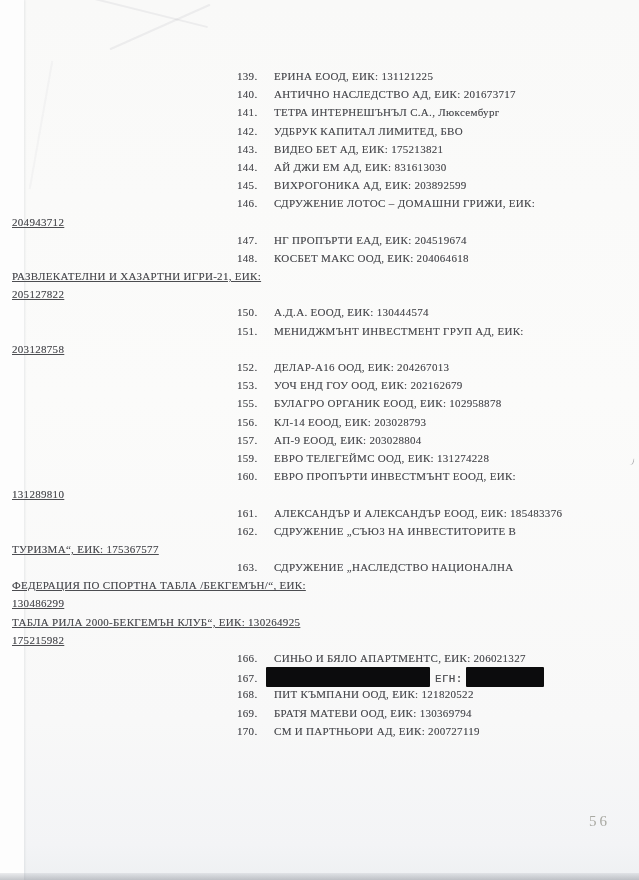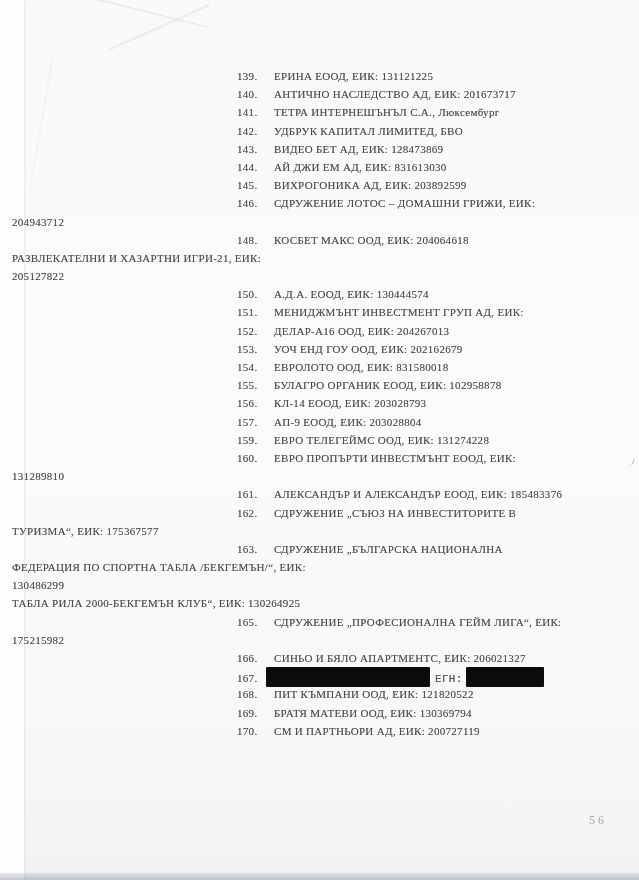--- a/index.html
+++ b/index.html
@@ -30,32 +30,32 @@
   }
   .list{
     position:absolute;left:0;top:55px;width:564px;
     list-style:none;margin:12px;padding:0;
     font-size:11px;line-height:18.2px;letter-spacing:0.3px;
     color:#4c4d51;
     text-shadow:0 0 0.6px rgba(90,90,96,0.55);
   }
   .row{white-space:nowrap;height:18.2px;}
   .row.first{padding-left:225px;}
-  .row.cont{}
+  .row.cont{text-decoration:underline;}
   .num{display:inline-block;width:37px;}
   .bar{
     display:inline-block;height:20px;background:#0c0c0d;
     vertical-align:-5px;border-radius:1px;
   }
   .bar.bar1{width:164px;margin-left:-8px;}
   .bar.bar2{width:78px;margin-left:3px;}
   .redlabel{margin-left:5px;font-family:Liberation Mono, monospace;}
   .page-number{
     position:absolute;left:589px;top:813px;
-    font-size:12px;color:#a9a9a2;letter-spacing:3px;
+    font-size:15px;color:#a9a9a2;letter-spacing:3px;
     font-family:"Liberation Serif",serif;
   }
   
   .speck{
     position:absolute;left:629px;top:458px;width:4px;height:7px;
     border-right:1.5px solid rgba(120,120,126,0.55);
     border-radius:0 0 4px 0;transform:rotate(12deg);
   }
 </style>
 </head>
@@ -65,47 +65,47 @@
   <div class="left-strip"></div>
   <div class="crease c1"></div>
   <div class="crease c2"></div>
   <div class="crease c3"></div>
 
   <div class="list" id="list">
       <div class="row first"><span class="num">139.</span><span class="txt">ЕРИНА ЕООД, ЕИК: 131121225</span></div>
       <div class="row first"><span class="num">140.</span><span class="txt">АНТИЧНО НАСЛЕДСТВО АД, ЕИК: 201673717</span></div>
       <div class="row first"><span class="num">141.</span><span class="txt">ТЕТРА ИНТЕРНЕШЪНЪЛ С.А., Люксембург</span></div>
       <div class="row first"><span class="num">142.</span><span class="txt">УДБРУК КАПИТАЛ ЛИМИТЕД, БВО</span></div>
-      <div class="row first"><span class="num">143.</span><span class="txt">ВИДЕО БЕТ АД, ЕИК: 128473869</span></div>
+      <div class="row first"><span class="num">143.</span><span class="txt">ВИДЕО БЕТ АД, ЕИК: 175213821</span></div>
       <div class="row first"><span class="num">144.</span><span class="txt">АЙ ДЖИ ЕМ АД, ЕИК: 831613030</span></div>
       <div class="row first"><span class="num">145.</span><span class="txt">ВИХРОГОНИКА АД, ЕИК: 203892599</span></div>
       <div class="row first"><span class="num">146.</span><span class="txt">СДРУЖЕНИЕ ЛОТОС – ДОМАШНИ ГРИЖИ, ЕИК:</span></div>
       <div class="row cont"><span class="txt">204943712</span></div>
+      <div class="row first"><span class="num">147.</span><span class="txt">НГ ПРОПЪРТИ ЕАД, ЕИК: 204519674</span></div>
       <div class="row first"><span class="num">148.</span><span class="txt">КОСБЕТ МАКС ООД, ЕИК: 204064618</span></div>
       <div class="row cont"><span class="txt">РАЗВЛЕКАТЕЛНИ И ХАЗАРТНИ ИГРИ-21, ЕИК:</span></div>
       <div class="row cont"><span class="txt">205127822</span></div>
       <div class="row first"><span class="num">150.</span><span class="txt">А.Д.А. ЕООД, ЕИК: 130444574</span></div>
       <div class="row first"><span class="num">151.</span><span class="txt">МЕНИДЖМЪНТ ИНВЕСТМЕНТ ГРУП АД, ЕИК:</span></div>
+      <div class="row cont"><span class="txt">203128758</span></div>
       <div class="row first"><span class="num">152.</span><span class="txt">ДЕЛАР-А16 ООД, ЕИК: 204267013</span></div>
       <div class="row first"><span class="num">153.</span><span class="txt">УОЧ ЕНД ГОУ ООД, ЕИК: 202162679</span></div>
-      <div class="row first"><span class="num">154.</span><span class="txt">ЕВРОЛОТО ООД, ЕИК: 831580018</span></div>
       <div class="row first"><span class="num">155.</span><span class="txt">БУЛАГРО ОРГАНИК ЕООД, ЕИК: 102958878</span></div>
       <div class="row first"><span class="num">156.</span><span class="txt">КЛ-14 ЕООД, ЕИК: 203028793</span></div>
       <div class="row first"><span class="num">157.</span><span class="txt">АП-9 ЕООД, ЕИК: 203028804</span></div>
       <div class="row first"><span class="num">159.</span><span class="txt">ЕВРО ТЕЛЕГЕЙМС ООД, ЕИК: 131274228</span></div>
       <div class="row first"><span class="num">160.</span><span class="txt">ЕВРО ПРОПЪРТИ ИНВЕСТМЪНТ ЕООД, ЕИК:</span></div>
       <div class="row cont"><span class="txt">131289810</span></div>
       <div class="row first"><span class="num">161.</span><span class="txt">АЛЕКСАНДЪР И АЛЕКСАНДЪР ЕООД, ЕИК: 185483376</span></div>
       <div class="row first"><span class="num">162.</span><span class="txt">СДРУЖЕНИЕ „СЪЮЗ НА ИНВЕСТИТОРИТЕ В</span></div>
       <div class="row cont"><span class="txt">ТУРИЗМА“, ЕИК: 175367577</span></div>
-      <div class="row first"><span class="num">163.</span><span class="txt">СДРУЖЕНИЕ „БЪЛГАРСКА НАЦИОНАЛНА</span></div>
+      <div class="row first"><span class="num">163.</span><span class="txt">СДРУЖЕНИЕ „НАСЛЕДСТВО НАЦИОНАЛНА</span></div>
       <div class="row cont"><span class="txt">ФЕДЕРАЦИЯ ПО СПОРТНА ТАБЛА /БЕКГЕМЪН/“, ЕИК:</span></div>
       <div class="row cont"><span class="txt">130486299</span></div>
       <div class="row cont"><span class="txt">ТАБЛА РИЛА 2000-БЕКГЕМЪН КЛУБ“, ЕИК: 130264925</span></div>
-      <div class="row first"><span class="num">165.</span><span class="txt">СДРУЖЕНИЕ „ПРОФЕСИОНАЛНА ГЕЙМ ЛИГА“, ЕИК:</span></div>
       <div class="row cont"><span class="txt">175215982</span></div>
       <div class="row first"><span class="num">166.</span><span class="txt">СИНЬО И БЯЛО АПАРТМЕНТС, ЕИК: 206021327</span></div>
       <div class="row first"><span class="num">167.</span><span class="bar bar1"></span><span class="redlabel">ЕГН:</span><span class="bar bar2"></span></div>
       <div class="row first"><span class="num">168.</span><span class="txt">ПИТ КЪМПАНИ ООД, ЕИК: 121820522</span></div>
       <div class="row first"><span class="num">169.</span><span class="txt">БРАТЯ МАТЕВИ ООД, ЕИК: 130369794</span></div>
       <div class="row first"><span class="num">170.</span><span class="txt">СМ И ПАРТНЬОРИ АД, ЕИК: 200727119</span></div>
     </div>
 
   <div class="speck"></div>
   <div class="page-number">56</div>

